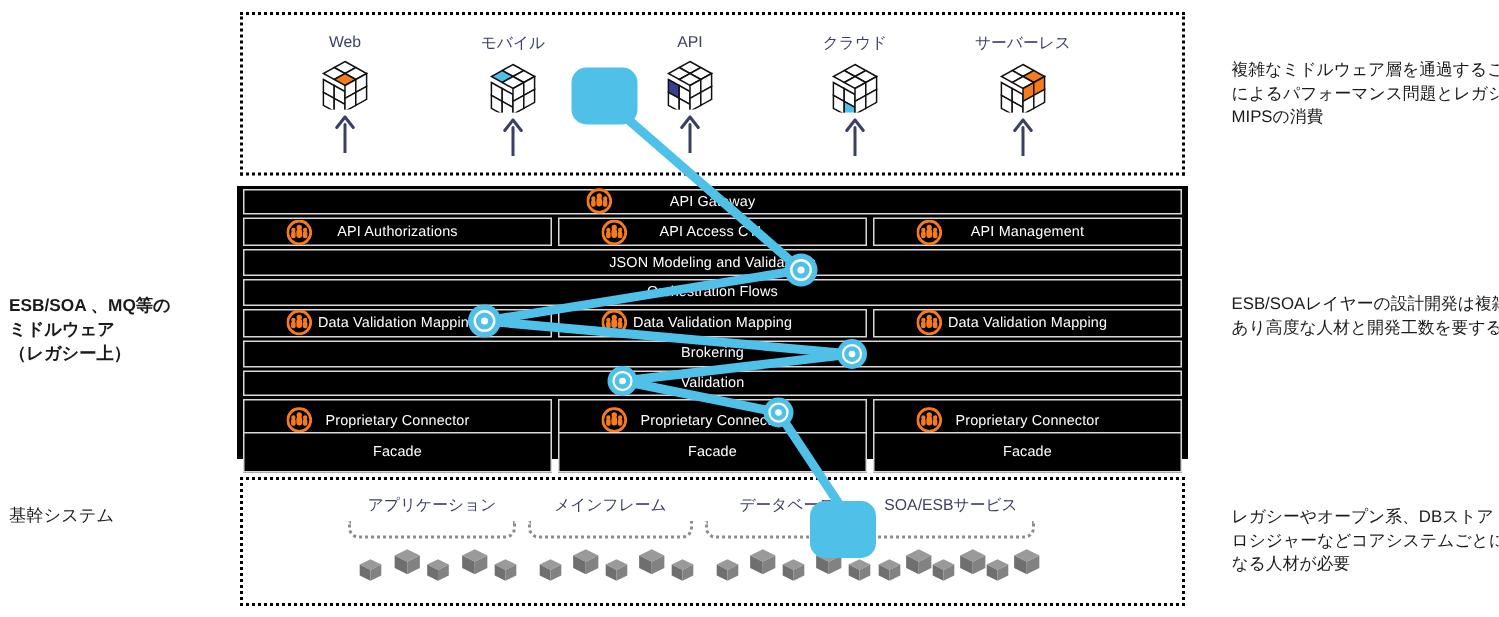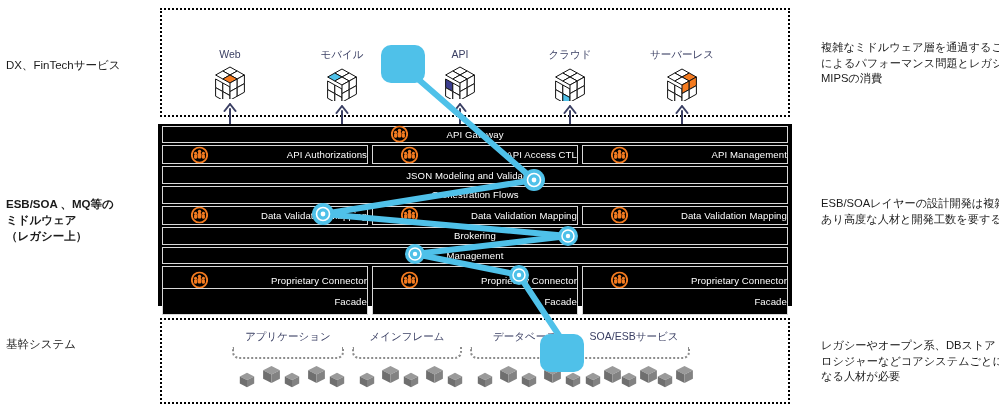--- a/index.html
+++ b/index.html
@@ -46,21 +46,21 @@
   
   .dotted-panel {
     position: absolute;
     border: 2.5px dotted #000;
     background: #fff;
   }
   #panel-top    { left: 160px; top: 8px;   width: 630px; height: 109px; }
   #panel-bottom { left: 160px; top: 318px; width: 630px; height: 86px; }
 
   
-  .channel { position: absolute; width: 84px; text-align: center; margin-top: 26px; }
+  .channel { position: absolute; width: 84px; text-align: center; }
   .channel .ch-label {
     font-size: 10.5px;
     color: #3a3f63;
     display: block;
     margin-bottom: 3px;
     white-space: nowrap;
   }
   .channel .cube { display: block; margin: 0 auto; }
   .channel .up-arrow { display: block; margin: 3px auto 0; }
 
@@ -82,21 +82,21 @@
     background: #000;
     border: 1px solid #d9d9d9;
     height: 100%;
     display: flex;
     align-items: center;
     position: relative;
     color: #ffffff;
     font-size: 9.6px;
   }
   .cell.full  { flex: 1 1 100%; justify-content: center; }
-  .cell.third { flex: 1 1 33.33%; justify-content: flex-end; }
+  .cell.third { flex: 1 1 33.33%; justify-content: center; }
   .cell .cell-label { white-space: nowrap; letter-spacing: 0.1px; }
   .cell .people {
     position: absolute;
     left: 28px;
     top: 50%;
     transform: translateY(-50%);
     width: 17px; height: 17px;
   }
   .cell.full .people { left: 228px; }
 
@@ -134,21 +134,20 @@
     border-radius: 10px;
   }
   #blue-card-top    { left: 381px; top: 45px;  width: 44px; height: 38px; }
   #blue-card-bottom { left: 540px; top: 334px; width: 44px; height: 38px; }
 </style>
 </head>
 <body>
 
 <div id="stage">
 
-  <div class="stage-label" id="label-dx">DX、FinTechサービス</div>
 
   <div class="stage-label" id="label-esb">ESB/SOA 、MQ等の
 ミドルウェア
 （レガシー上）</div>
 
   <div class="stage-label" id="label-core">基幹システム</div>
 
   <div class="note" id="note-top">複雑なミドルウェア層を通過することによるパフォーマンス問題とレガシーMIPSの消費</div>
 
   <div class="note" id="note-mid">ESB/SOAレイヤーの設計開発は複雑であり高度な人材と開発工数を要する</div>
@@ -361,21 +360,21 @@
           <span class="cell-label">Data Validation Mapping</span>
         </div>
       </div>
       <div class="band" style="top: 103px; height: 17.5px; justify-content: flex-end;">
         <div class="cell full">
           <span class="cell-label">Brokering</span>
         </div>
       </div>
       <div class="band" style="top: 122.7px; height: 17.5px;">
         <div class="cell full">
-          <span class="cell-label">Management</span>
+          <span class="cell-label">Validation</span>
         </div>
       </div>
       <div class="band" style="top: 142.4px; height: 28px;">
         <div class="cell third">
           <svg viewBox="0 0 20 20" class="people">
             <circle cx="10" cy="10" r="9" fill="none" stroke="#f47b20" stroke-width="2.2"></circle>
             <circle cx="10" cy="6" r="2.1" fill="#f47b20"></circle>
             <rect x="7.7" y="7.26" width="4.6" height="7" rx="1.9166666666666665" fill="#f47b20"></rect>
             <circle cx="5.4" cy="8" r="1.7" fill="#f47b20"></circle>
             <rect x="3.6000000000000005" y="9.02" width="3.6" height="5.4" rx="1.5" fill="#f47b20"></rect>

